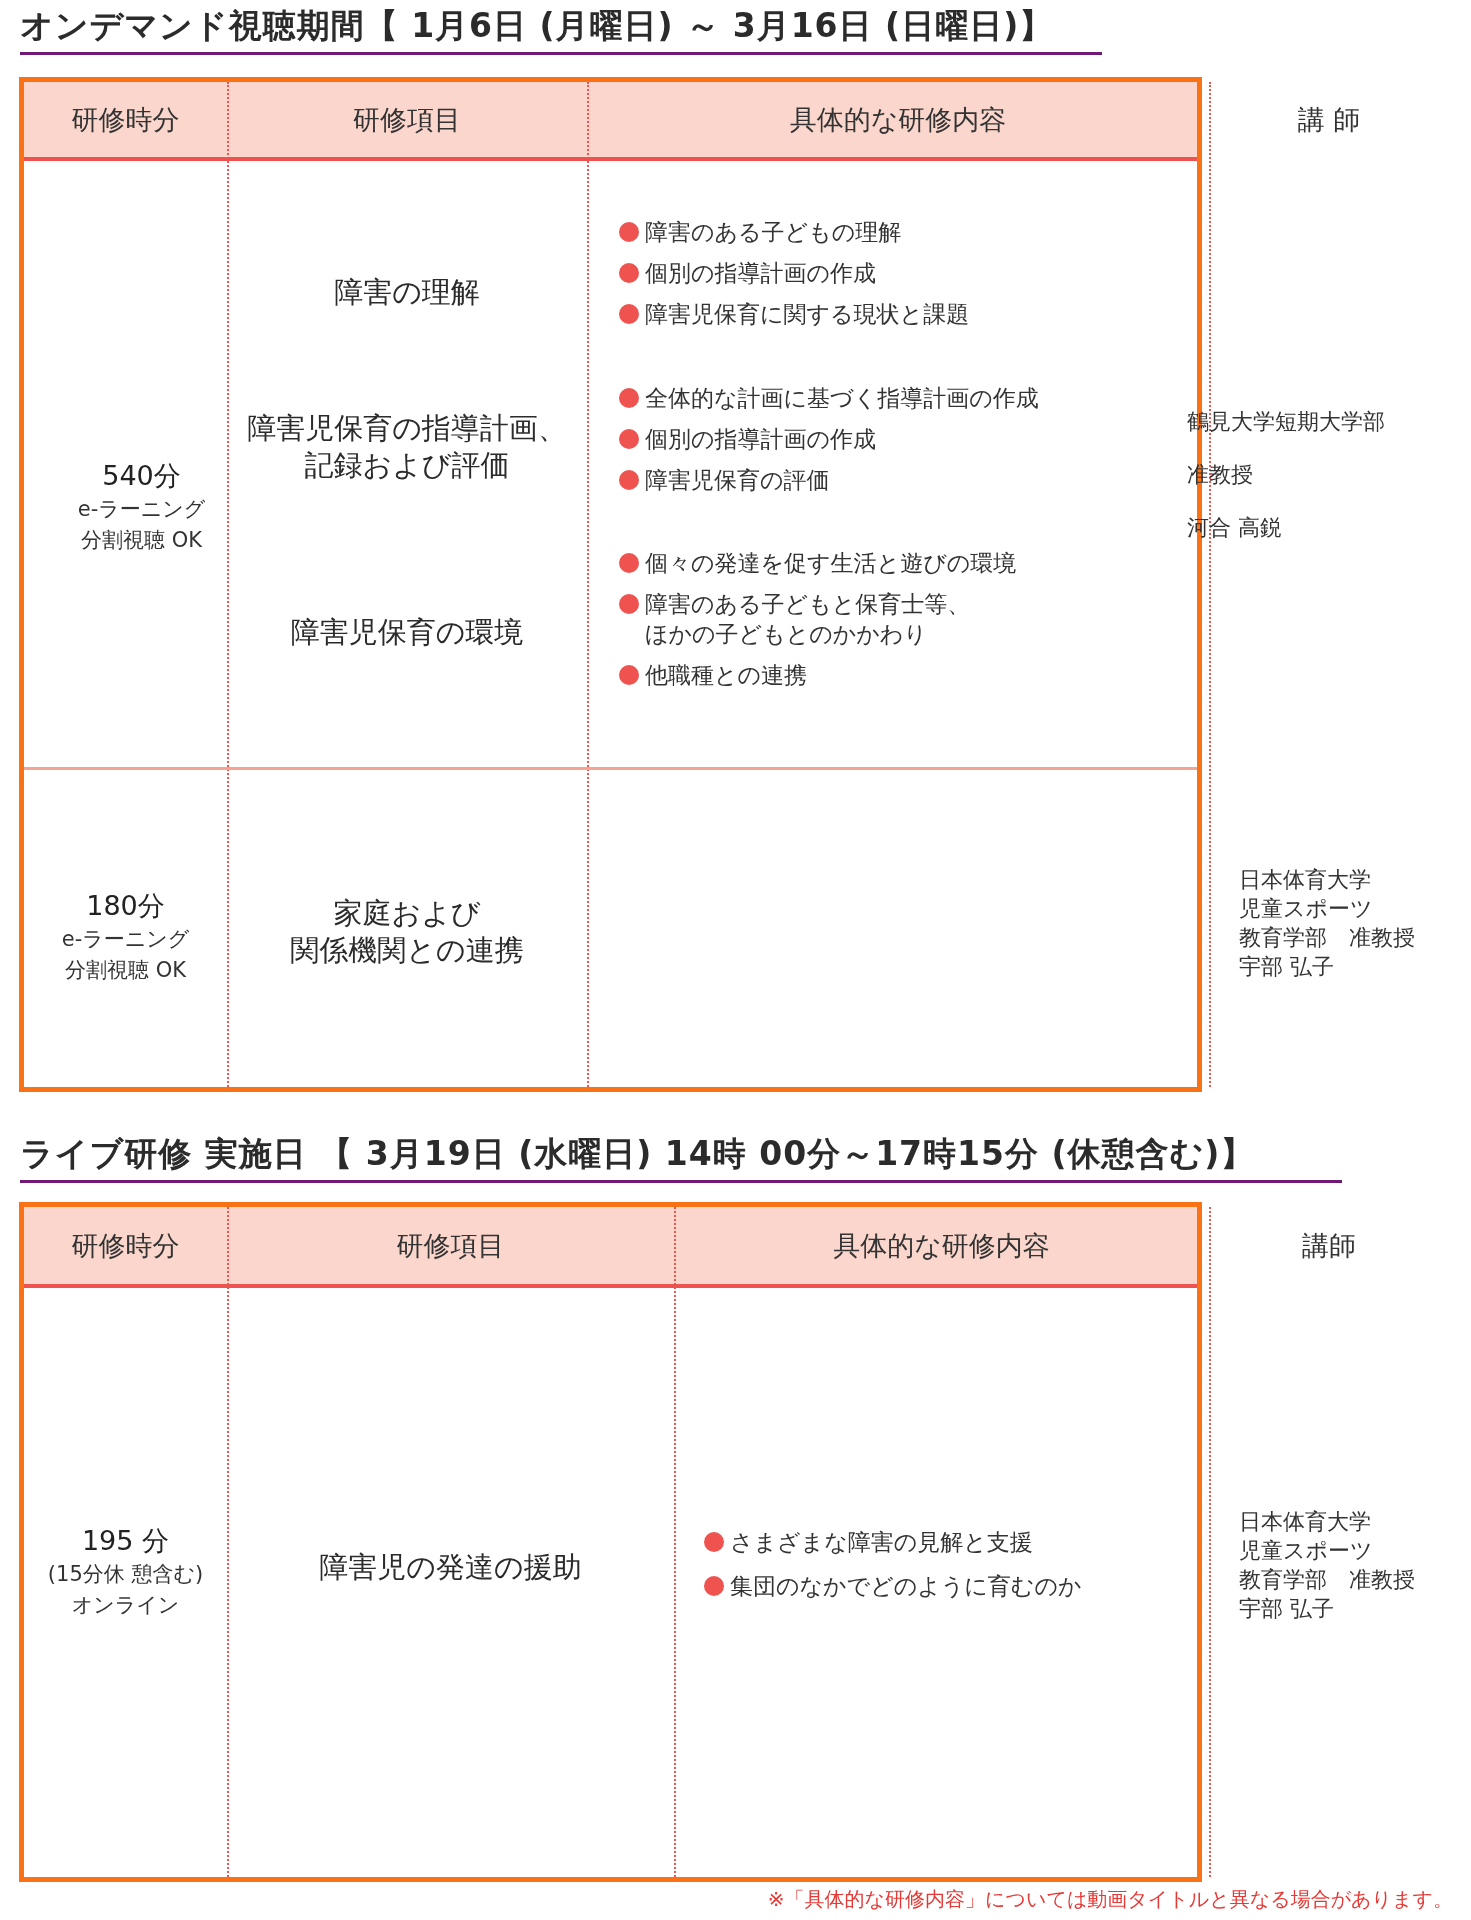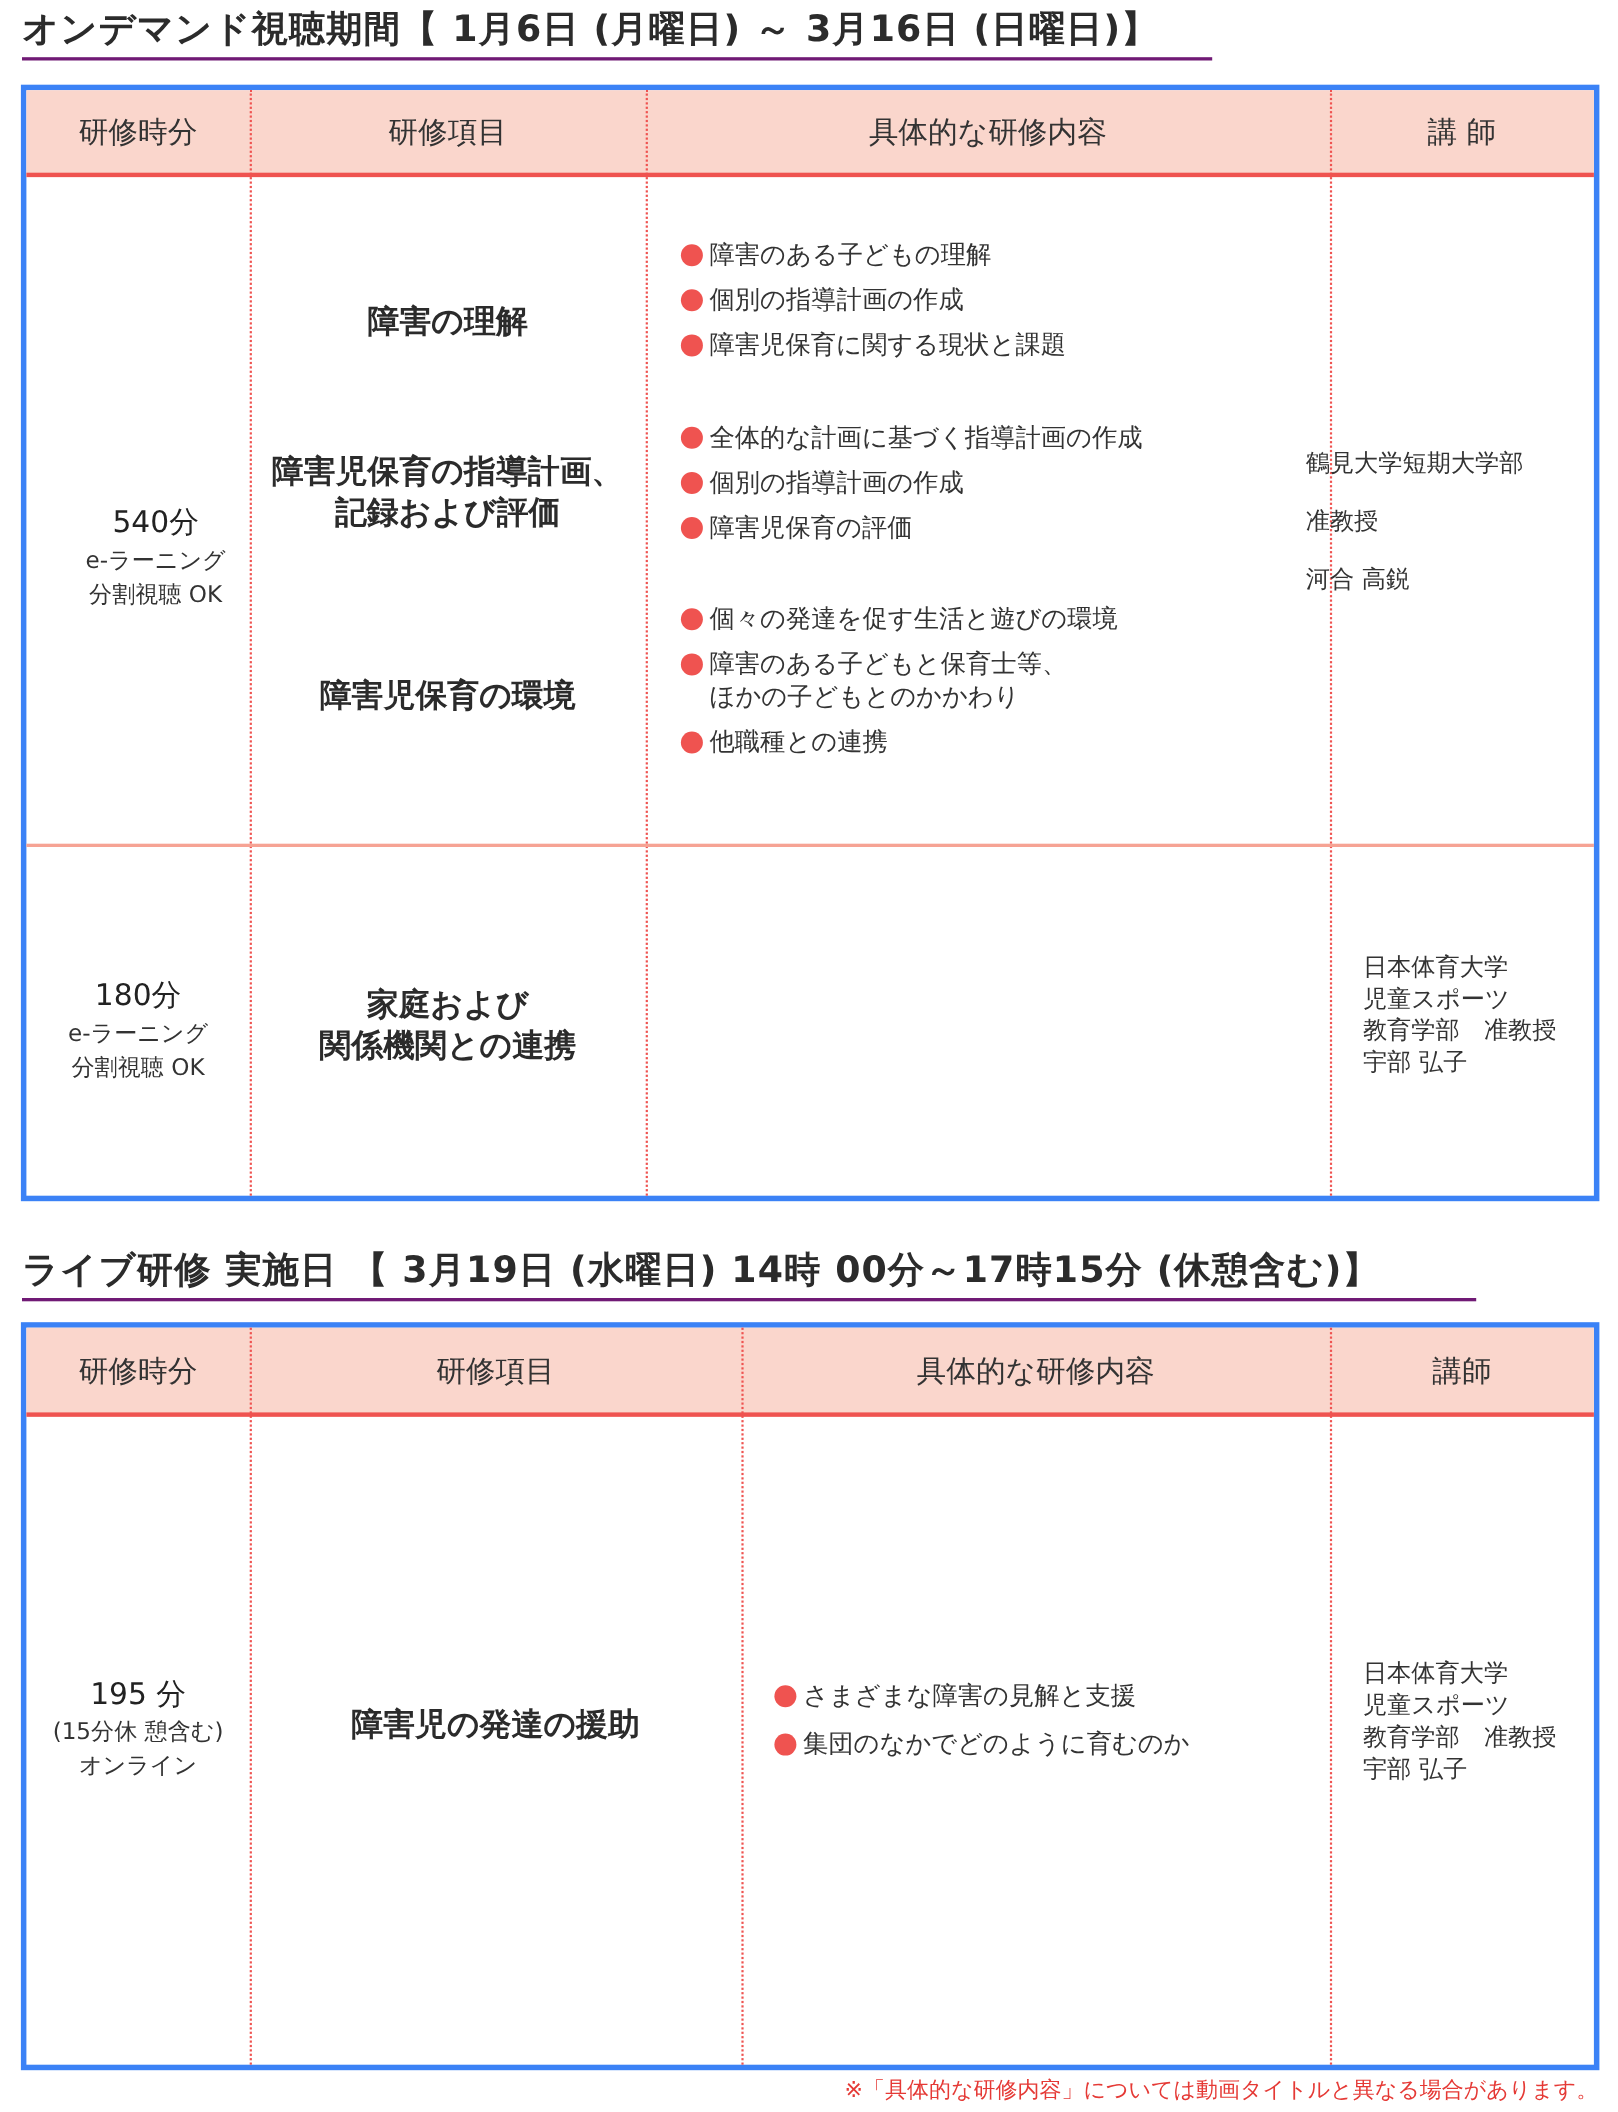--- a/index.html
+++ b/index.html
@@ -3,35 +3,35 @@
 <meta charset="utf-8">
 <style>
   html, body { margin:0; padding:0; background:#ffffff; }
   body { width:1471px; height:1920px; position:relative; overflow:hidden;
          font-family:"DejaVu Sans","Liberation Sans",sans-serif; color:#2b2b2b; }
   .section-title { position:absolute; left:20px; font-size:33px; font-weight:bold; color:#2b2b2b;
                    letter-spacing:1px; white-space:nowrap; padding-bottom:6px;
                    border-bottom:3px solid #701a75; line-height:40px; }
   #title1 { top:6px; width:1082px; }
   #title2 { top:1134px; width:1322px; }
-  .tbl { position:absolute; left:19px; width:1435px; border:5px solid #3b82f6; box-sizing:border-box; }
+  .tbl { position:absolute; left:19px; width:1183px; border:5px solid #f97316; box-sizing:border-box; }
   #table1 { top:77px; height:1015px; }
   #table2 { top:1202px; height:680px; }
   .hdr { position:absolute; left:0; right:0; top:0; background:#fad6cc; border-bottom:4px solid #ef5350; }
   #table1 .hdr { height:75px; }
   #table2 .hdr { height:77px; }
   .hcell { position:absolute; top:0; bottom:0; display:flex; align-items:center; justify-content:center;
            font-size:27px; color:#333; }
   .vdiv { position:absolute; top:0; bottom:0; width:0; border-left:2px dotted #ef5350; }
   .rowsep { position:absolute; left:0; right:0; height:0; border-top:3px solid #f6a394; }
   .cell { position:absolute; display:flex; flex-direction:column; justify-content:center; }
   .center { align-items:center; text-align:center; }
   .dur-main { font-size:27px; color:#222; line-height:36px; }
   .dur-sub { font-size:21px; color:#333; line-height:31px; }
-  .topic { font-size:29px; font-weight:bold; color:#2b2b2b; line-height:37px; text-align:center; }
+  .topic { font-size:29px; font-weight:normal; color:#2b2b2b; line-height:37px; text-align:center; }
   .bullets { list-style:none; margin:0; padding:0; }
   .bullets li { font-size:23px; color:#333; line-height:30px; margin:0 0 11px 0; position:relative; padding-left:26px; }
   .bullets li .dot { position:absolute; left:0; top:5px; width:20px; height:20px; border-radius:50%; background:#ef5350; }
   .bullets li .cont { display:block; }
   .instructor { font-size:22px; color:#333; line-height:29px; white-space:pre-line; }
   #footnote { position:absolute; right:18px; top:1886px; font-size:20px; color:#e53935; white-space:nowrap; }
 </style>
 </head>
 <body>
 

